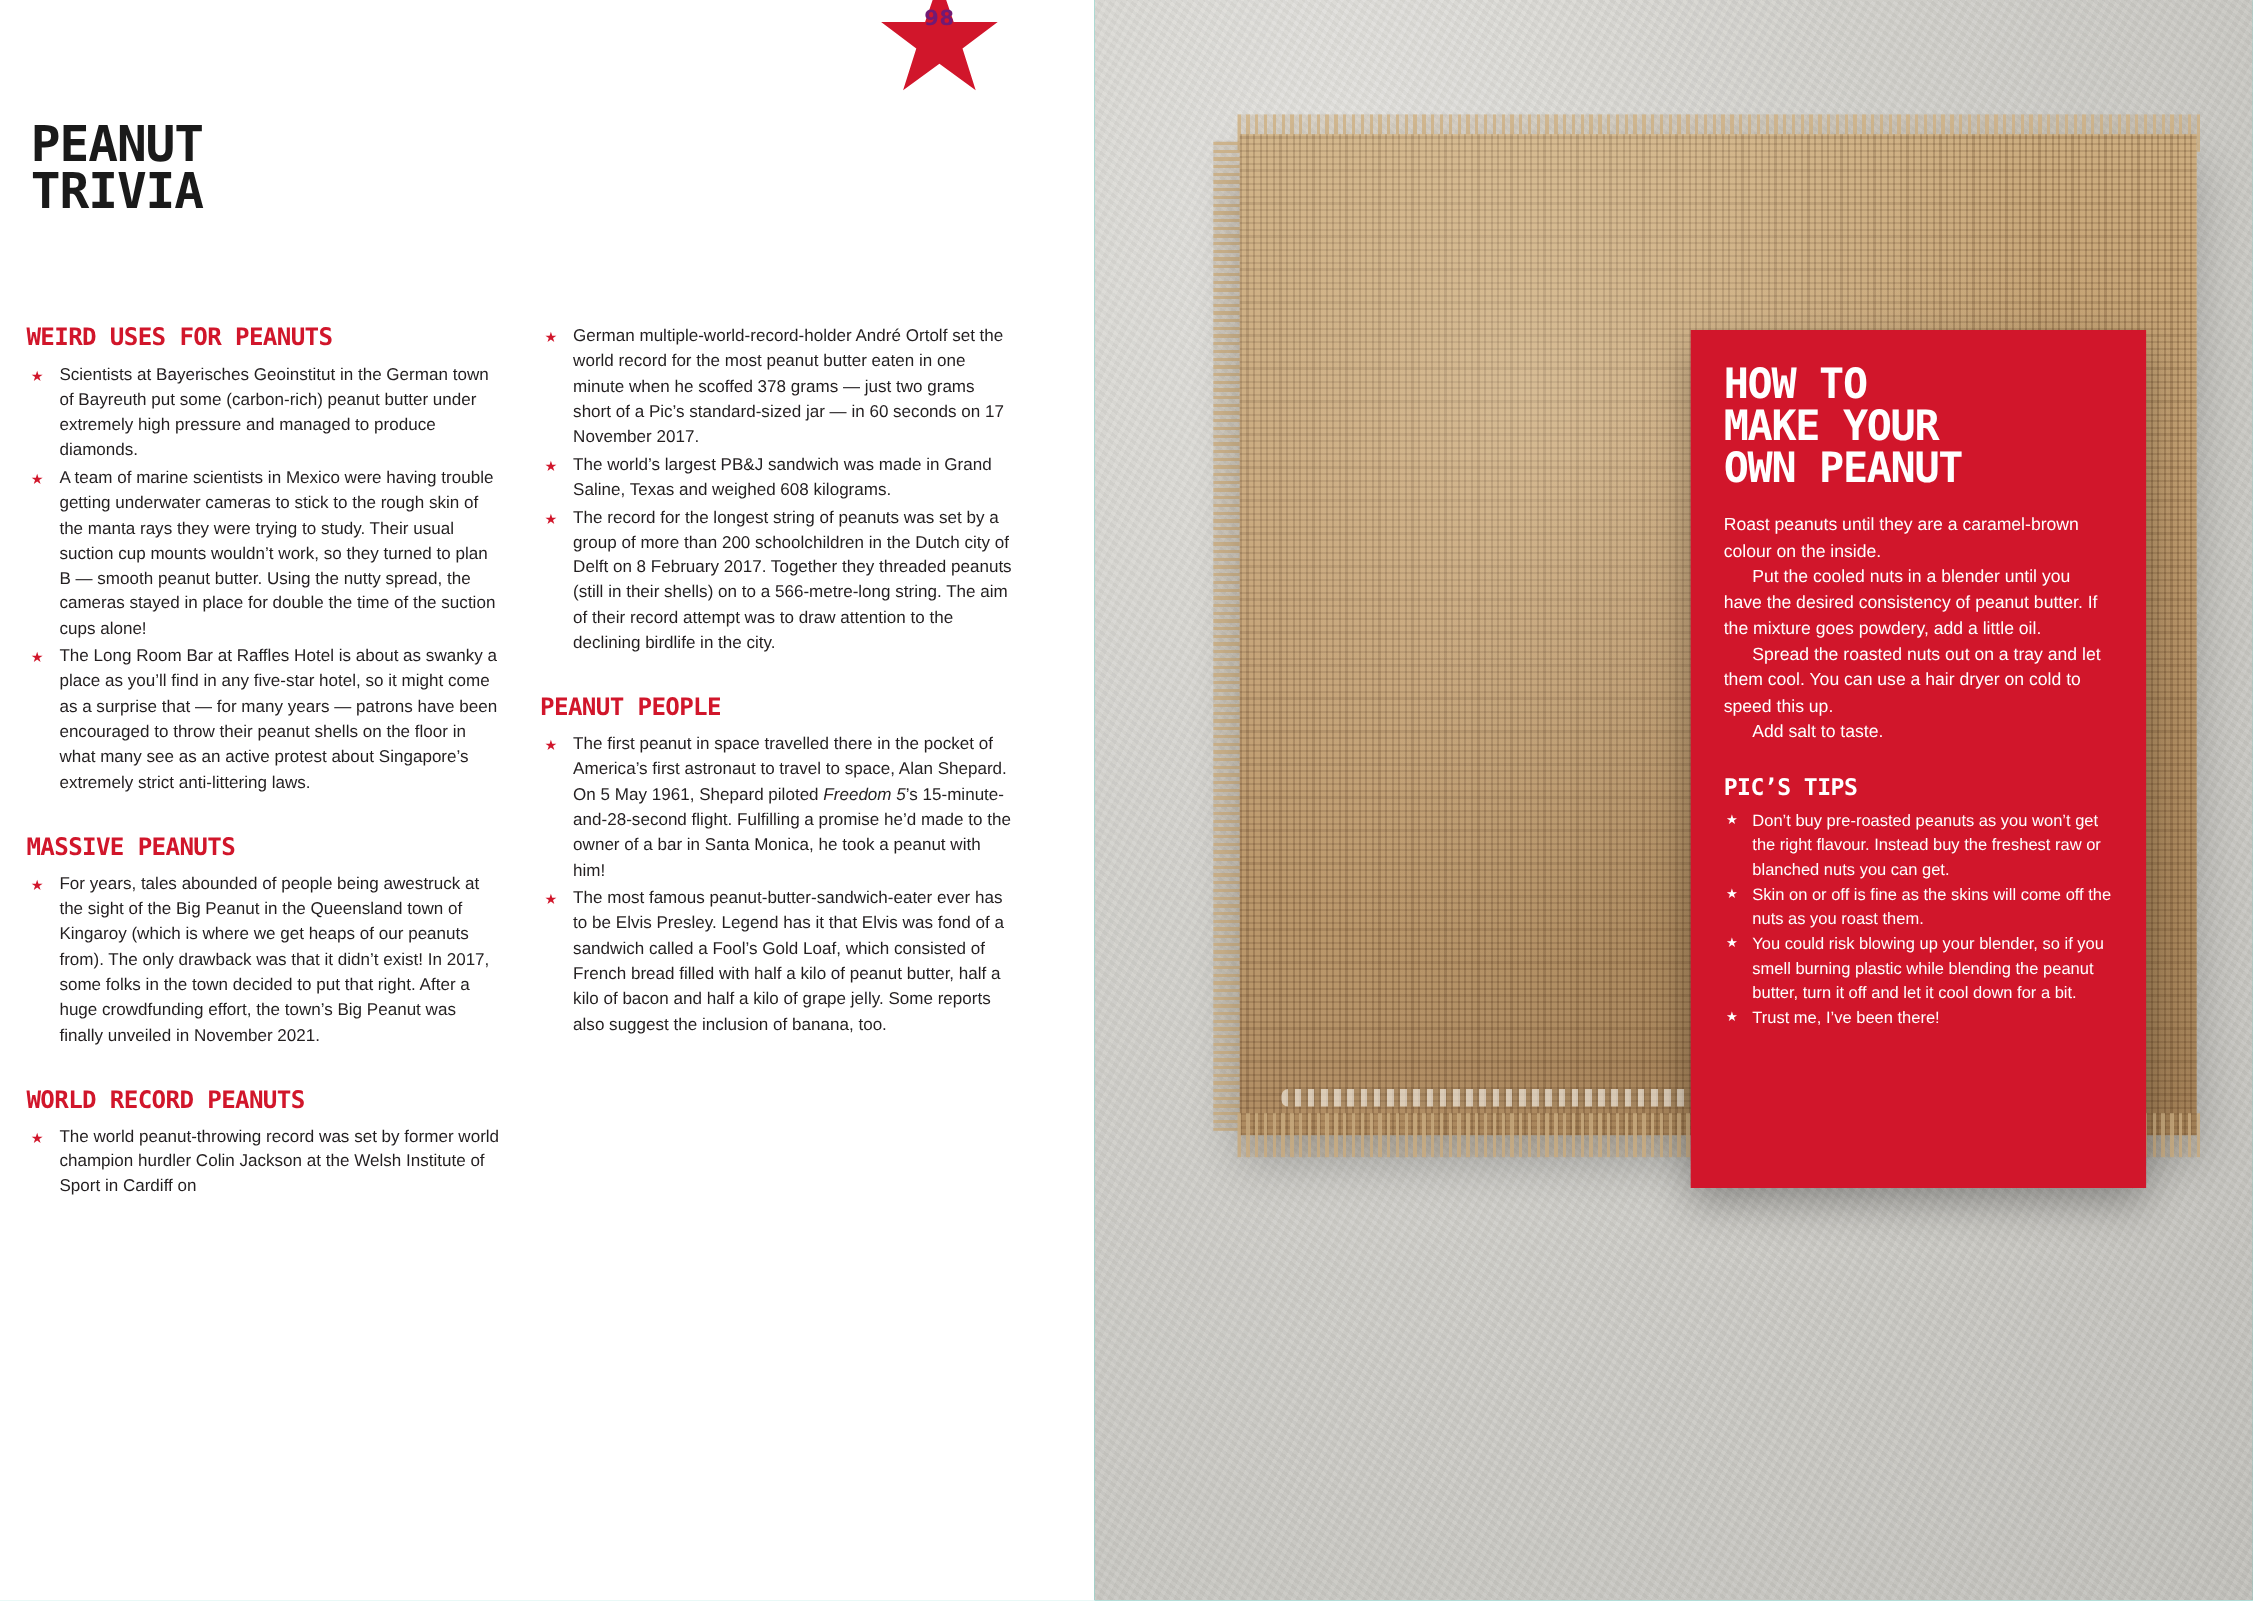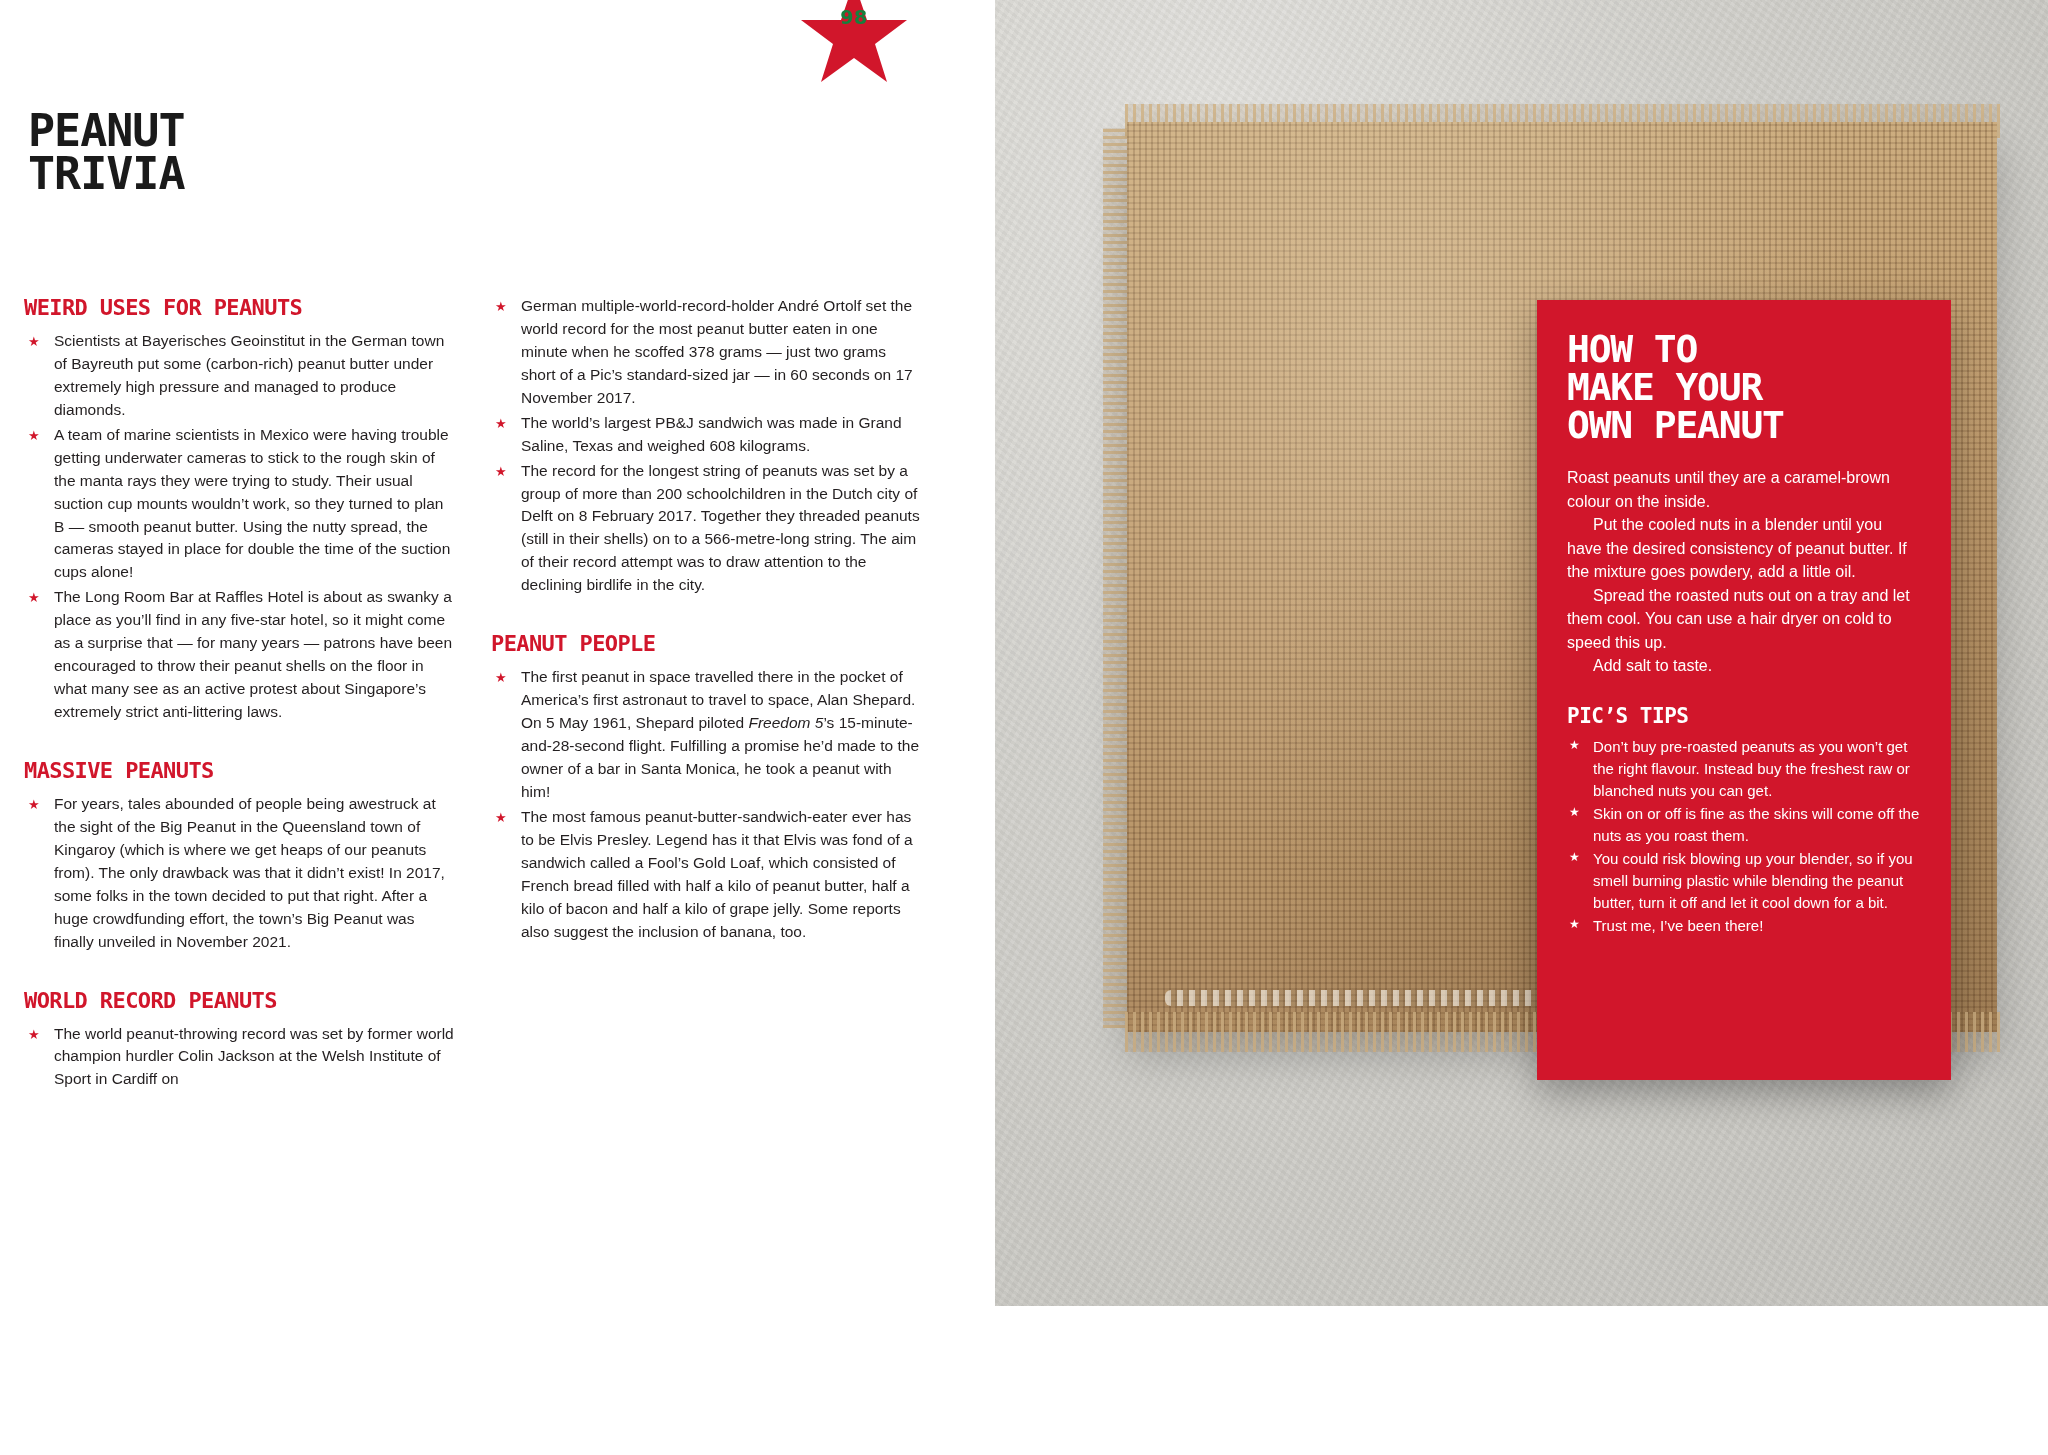--- a/index.html
+++ b/index.html
@@ -36,21 +36,21 @@
     width: 108px;
     height: 108px;
   }
   .star-badge svg { display: block; }
   .star-badge .pagenum {
     position: absolute;
     top: 28px;
     left: 0;
     width: 108px;
     text-align: center;
-    color: #15803d;
+    color: #701a75;
     font-family: "DejaVu Sans", sans-serif;
     font-size: 19px;
     font-weight: bold;
     letter-spacing: 0.5px;
   }
 
   .page-title {
     position: absolute;
     top: 110px;
     left: 28px;
@@ -113,21 +113,21 @@
     line-height: 1.48;
     color: #231f20;
   }
 
   em.it { font-style: italic; }
 
   
   .page-right {
     position: relative;
     width: 1053px;
-    height: 1306px;
+    height: 1455px;
     overflow: hidden;
     background: #14b8a6;
   }
   .concrete {
     position: absolute;
     inset: 0;
     background:
       radial-gradient(ellipse at 20% 12%, #e3e2de 0%, #d2d1cc 40%, #c2c1bc 100%),
       linear-gradient(160deg, #dcdbd6 0%, #c6c5c0 55%, #bdbcb7 100%);
   }

